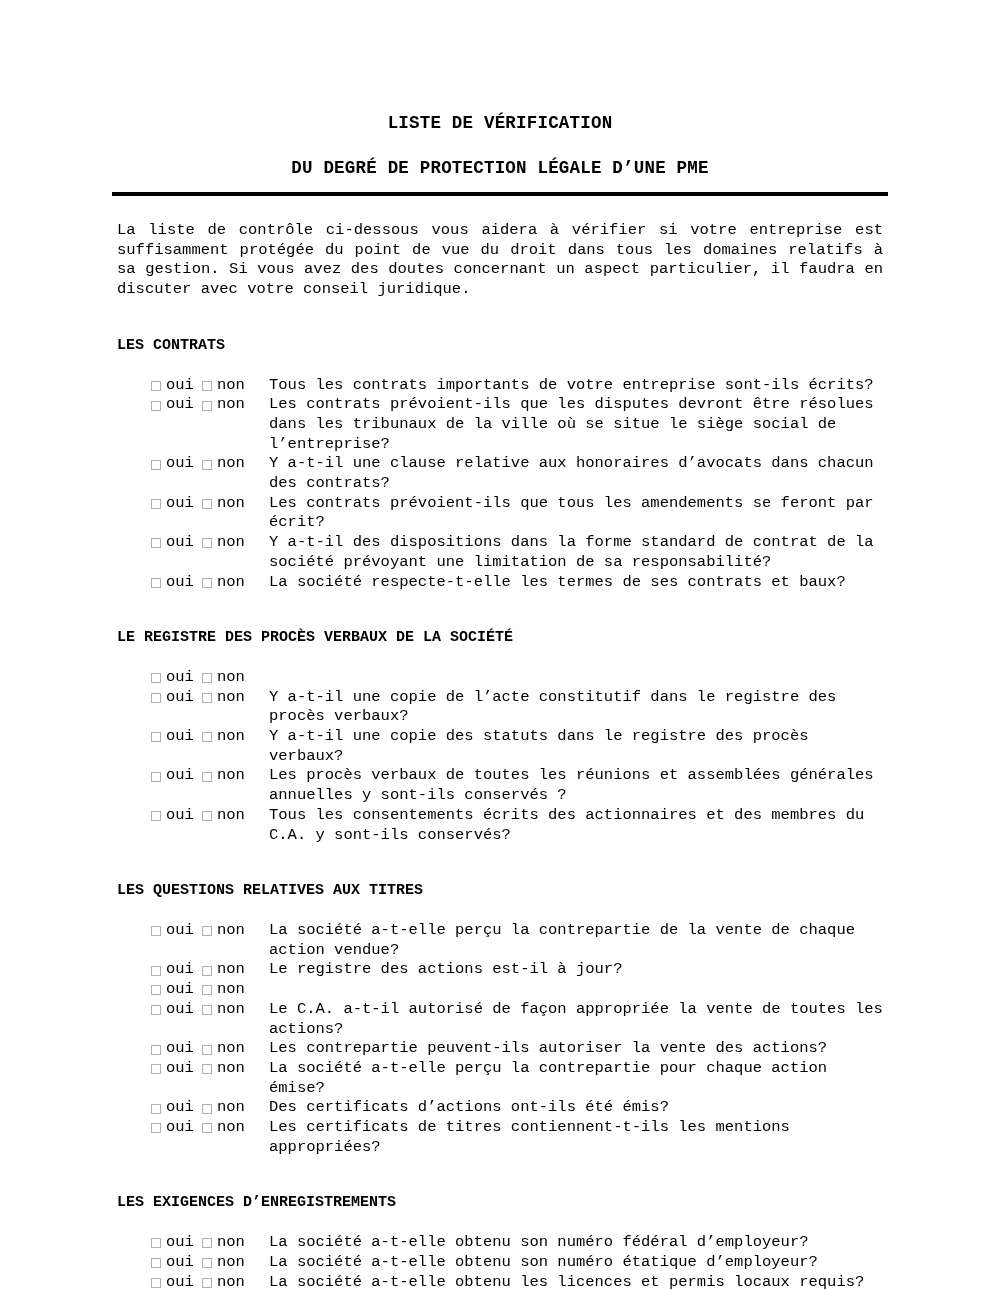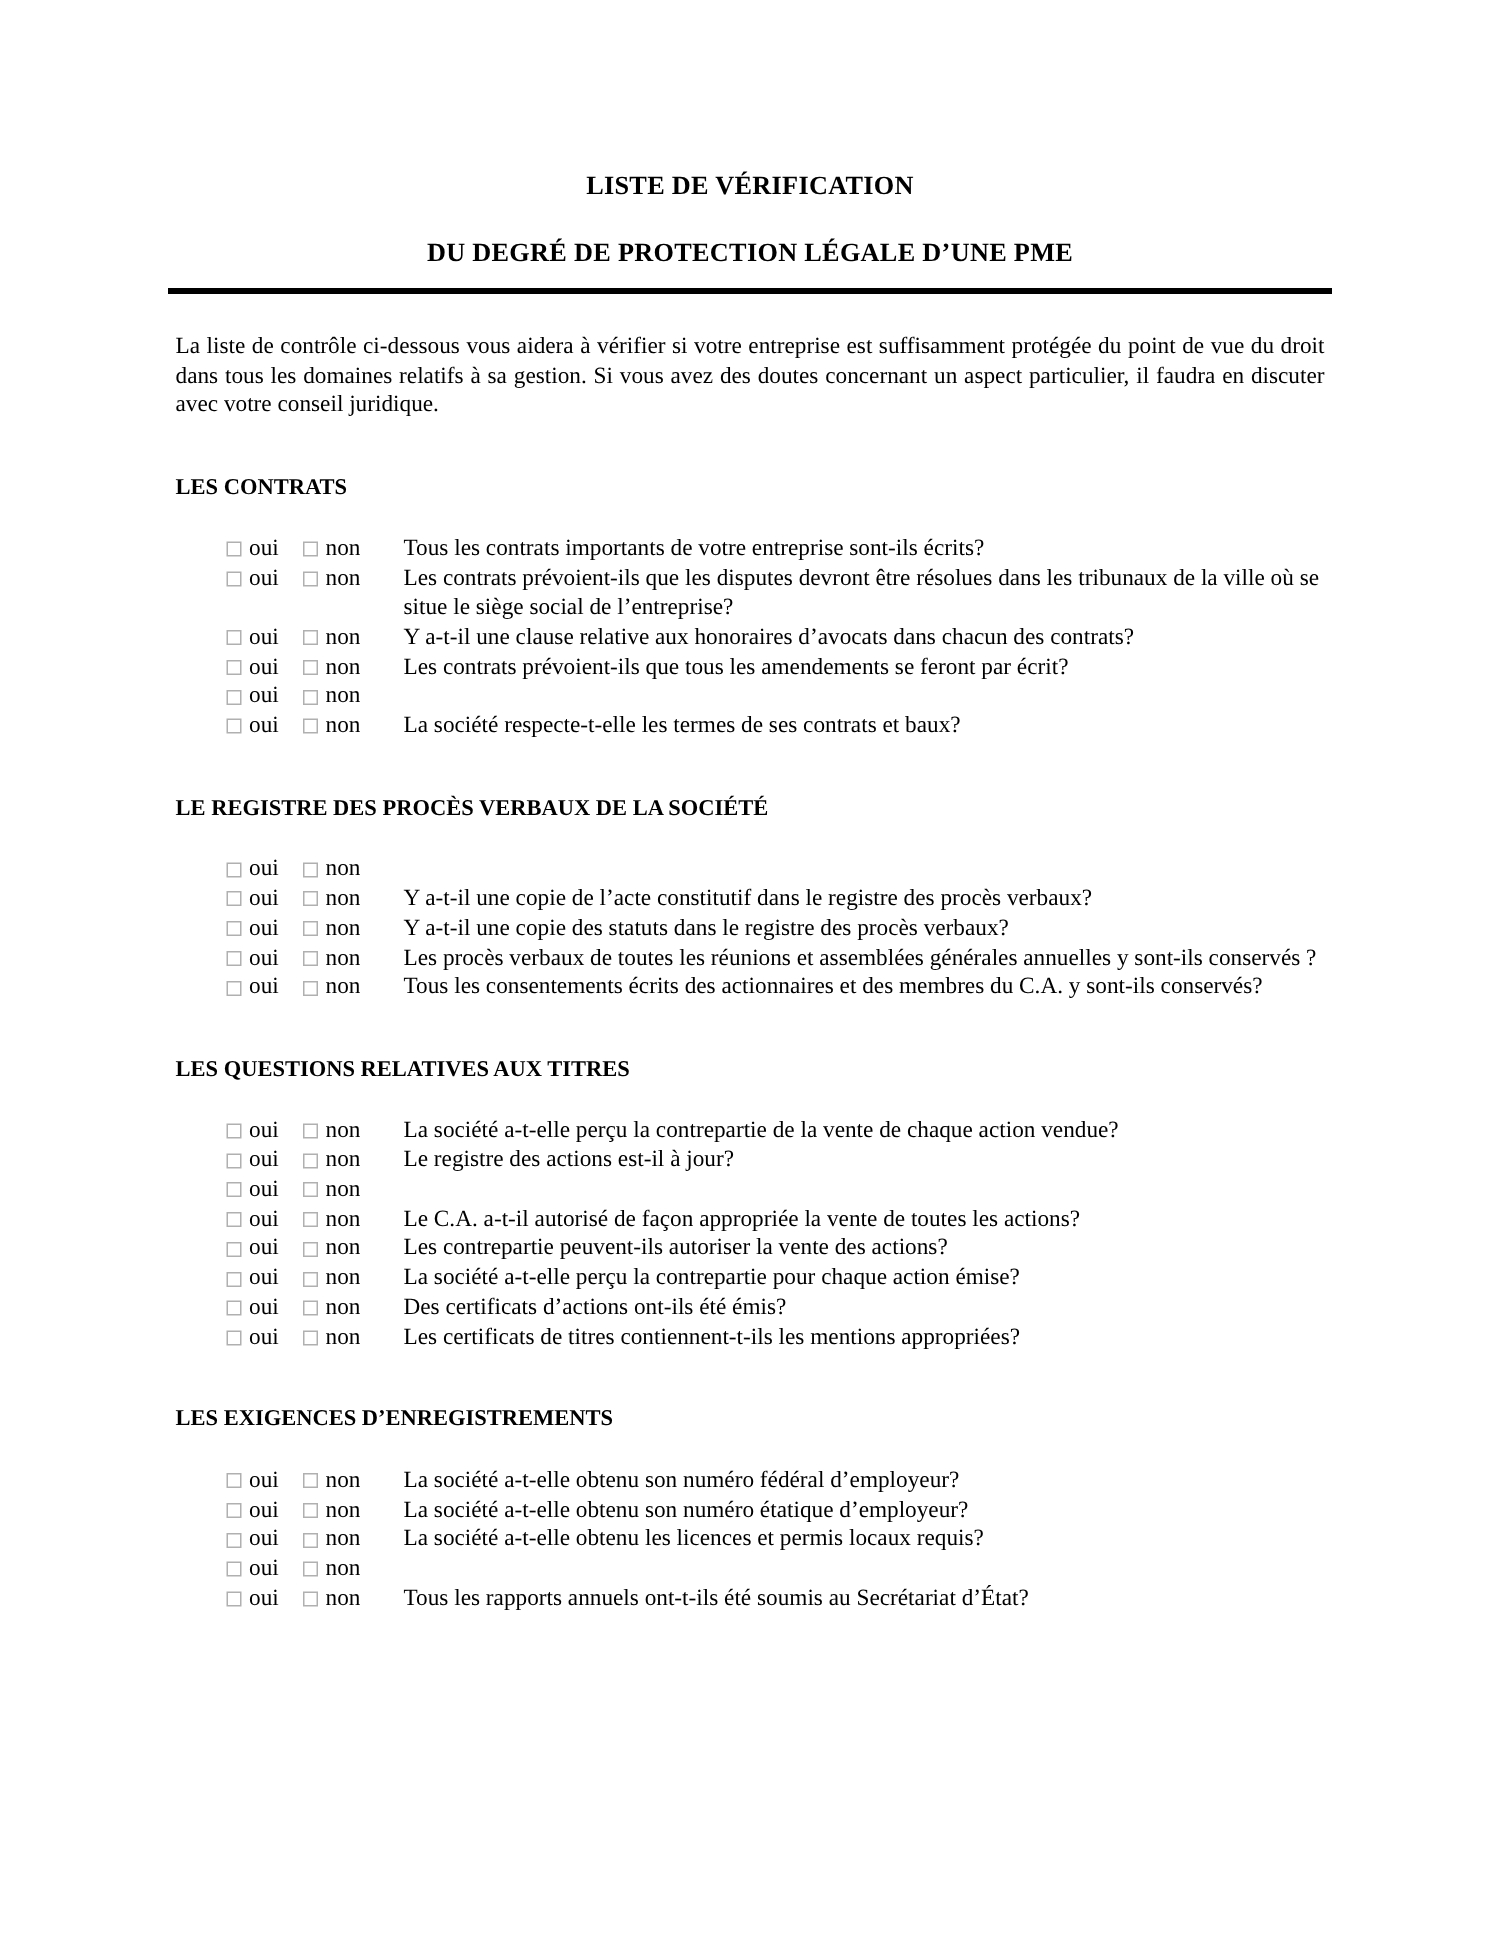--- a/index.html
+++ b/index.html
@@ -3,21 +3,21 @@
 <meta charset="utf-8">
 <style>
   html, body { margin: 0; padding: 0; background: #ffffff; }
   .page {
     position: relative;
     width: 1000px;
     height: 1290px;
     overflow: hidden;
     background: #ffffff;
     color: #000000;
-    font-family: Liberation Serif, serif;
+    font-family: Liberation Mono, monospace;
     font-size: 15.5px;
     line-height: 19.7px;
   }
   .content { padding: 0 117px; }
   .doc-title {
     text-align: center;
     font-weight: 700;
     font-size: 17.5px;
     line-height: 22px;
     letter-spacing: 0.2px;
@@ -131,20 +131,21 @@
 
   <div class="row">
     <span class="opt">
       <span class="checkbox"></span>
       <span class="opt-label">oui</span>
     </span>
     <span class="opt opt-non">
       <span class="checkbox"></span>
       <span class="opt-label">non</span>
     </span>
+    <span class="question">Y a-t-il des dispositions dans la forme standard de contrat de la société prévoyant une limitation de sa responsabilité?</span>
   </div>
 
   <div class="row">
     <span class="opt">
       <span class="checkbox"></span>
       <span class="opt-label">oui</span>
     </span>
     <span class="opt opt-non">
       <span class="checkbox"></span>
       <span class="opt-label">non</span>

